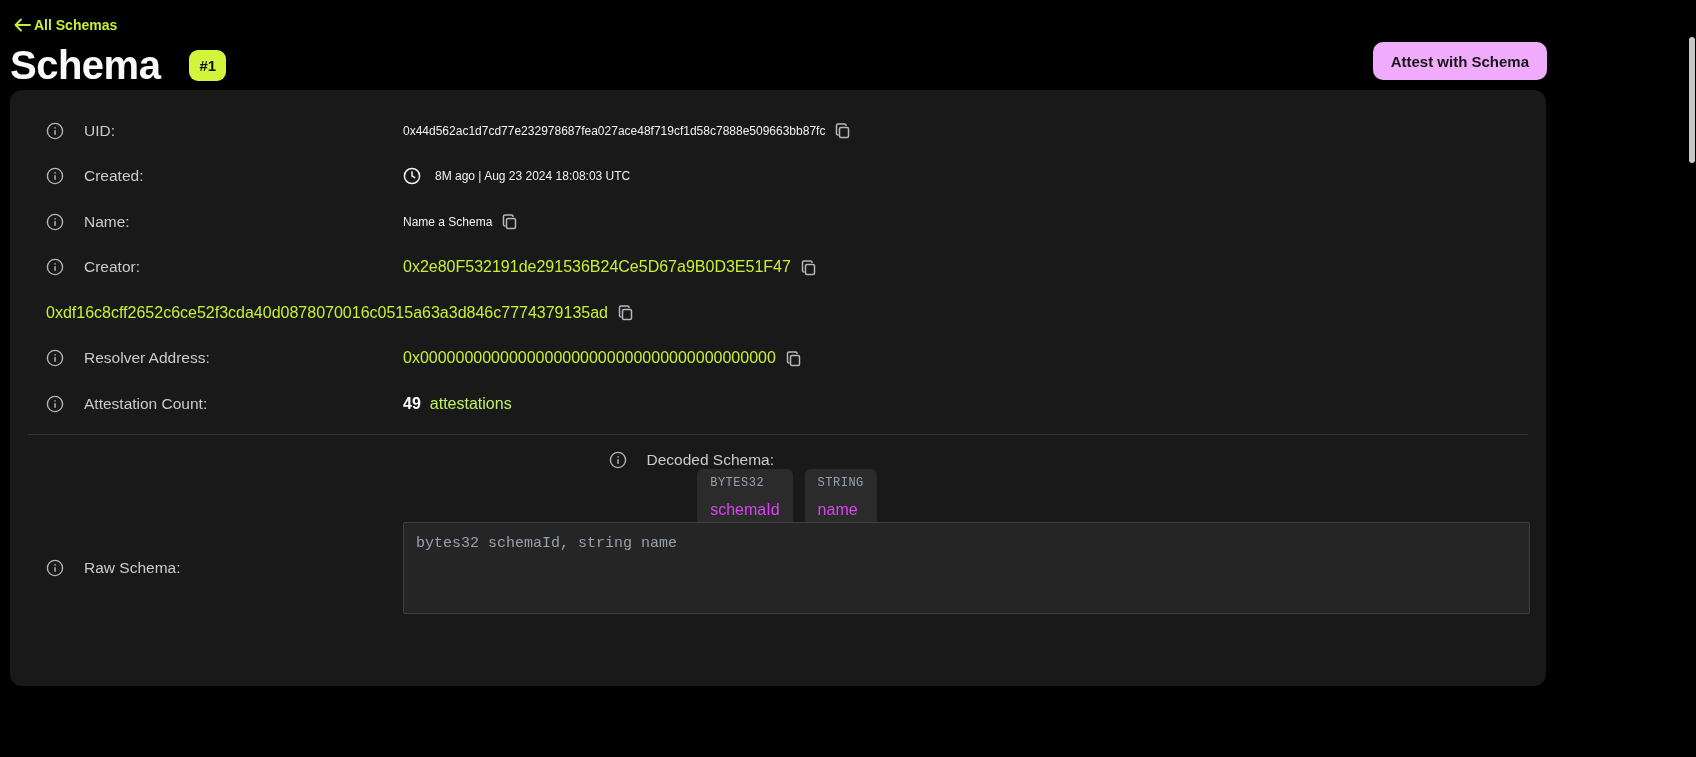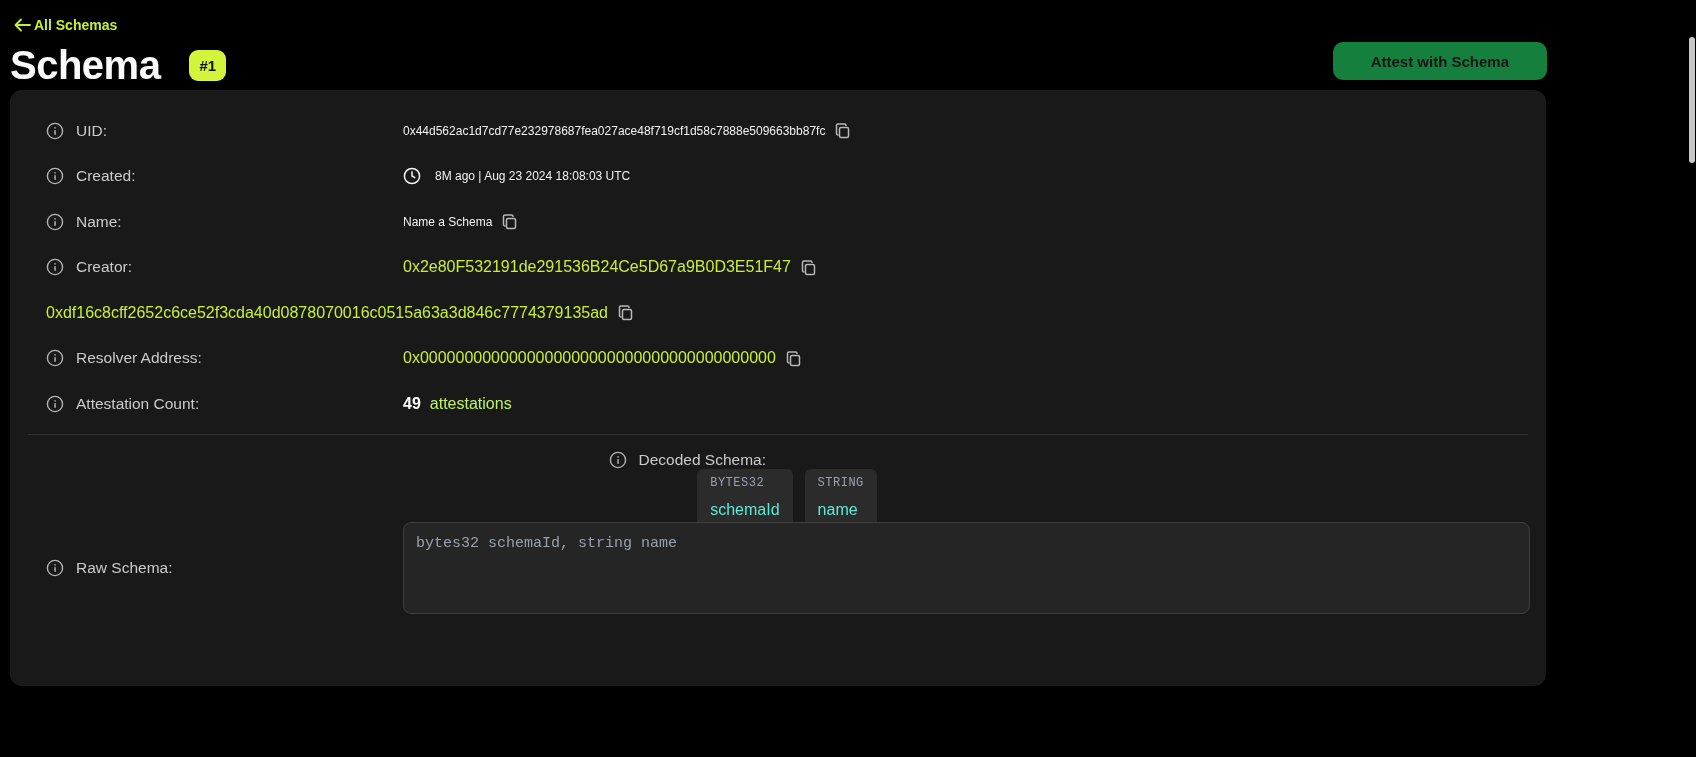--- a/index.html
+++ b/index.html
@@ -25,22 +25,22 @@
   .page-title {
     color: #fafafa; font-size: 40px; font-weight: 700; letter-spacing: -0.5px;
   }
   .id-badge {
     background: #d2f53c; color: #111;
     font-size: 15px; font-weight: 700;
     padding: 7px 10px; border-radius: 9px;
   }
   .attest-btn {
     position: absolute; top: 42px; right: 149px;
-    height: 38px; padding: 0 38px;
-    background: #15803d; color: #151515;
+    height: 38px; padding: 0 18px;
+    background: #f0abfc; color: #151515;
     font-size: 15px; font-weight: 600;
     border: none; border-radius: 10px;
     font-family: inherit; cursor: pointer;
     display: flex; align-items: center;
   }
   
   .scrollbar-thumb {
     position: absolute; top: 37px; right: 1px;
     width: 6px; height: 126px;
     background: #c8c8c8; border-radius: 3px;
@@ -51,21 +51,21 @@
     width: 1536px; height: 596px;
     background: #191919; border-radius: 12px;
     padding-top: 18px;
   }
   .row {
     display: flex; align-items: center;
     height: 45.5px; padding-left: 36px; padding-right: 18px;
   }
   .label-cell {
     width: 357px; flex: none;
-    display: flex; align-items: flex-start; gap: 12px;
+    display: flex; align-items: flex-start; gap: 20px;
   }
   .info-icon { display: flex; color: #b5b5b5; }
   .row-label { color: #cbcbcb; font-size: 15.5px; }
   .value-cell { display: flex; align-items: center; gap: 9px; }
   .value-white { color: #f2f2f2; font-size: 12px; }
   .value-link  { color: #c9ef35; font-size: 16px; cursor: pointer; }
   .value-bold  { color: #ffffff; font-size: 16px; font-weight: 700; }
   .value-muted-link { color: #bef264; font-size: 16px; cursor: pointer; }
   .copy-icon { display: flex; color: #b8b8b8; cursor: pointer; }
   .clock-icon { display: flex; color: #f2f2f2; margin-right: 5px; }
@@ -83,29 +83,29 @@
   .chips { display: flex; gap: 12px; }
   .chip {
     background: #2b2b2b; border-radius: 6px;
     padding: 7px 13px 8px 13px;
   }
   .chip-type {
     font-family: "Liberation Mono", "DejaVu Sans Mono", monospace;
     font-size: 12px; color: #98a1b2; letter-spacing: 0.5px;
     display: block; margin-bottom: 11px;
   }
-  .chip-name { font-size: 16px; color: #5eead4; }
+  .chip-name { font-size: 16px; color: #d946ef; }
   
   .raw-row {
     display: flex; align-items: center;
     margin-top: 13px; padding-left: 36px; padding-right: 16px;
   }
   .raw-textarea {
     width: 1127px; height: 92px;
-    background: #252525; border: 1px solid #3f3f3f; border-radius: 8px;
+    background: #252525; border: 1px solid #3f3f3f; border-radius: 2px;
     color: #99a1ae;
     font-family: "Liberation Mono", "DejaVu Sans Mono", monospace;
     font-size: 15px; line-height: 1.4;
     padding: 10px 12px; resize: none; outline: none;
   }
 </style>
 </head>
 <body>
 
 <div class="back-link">

